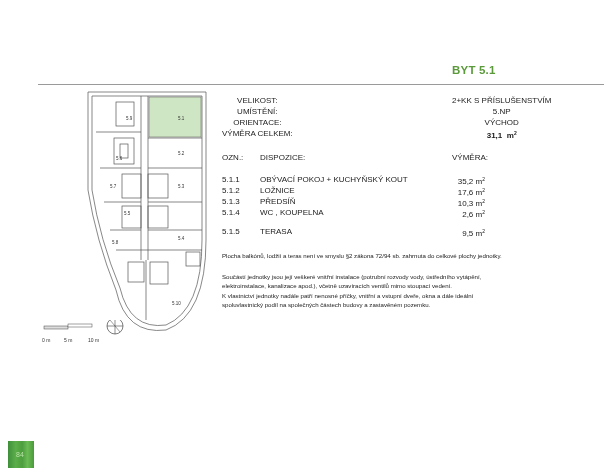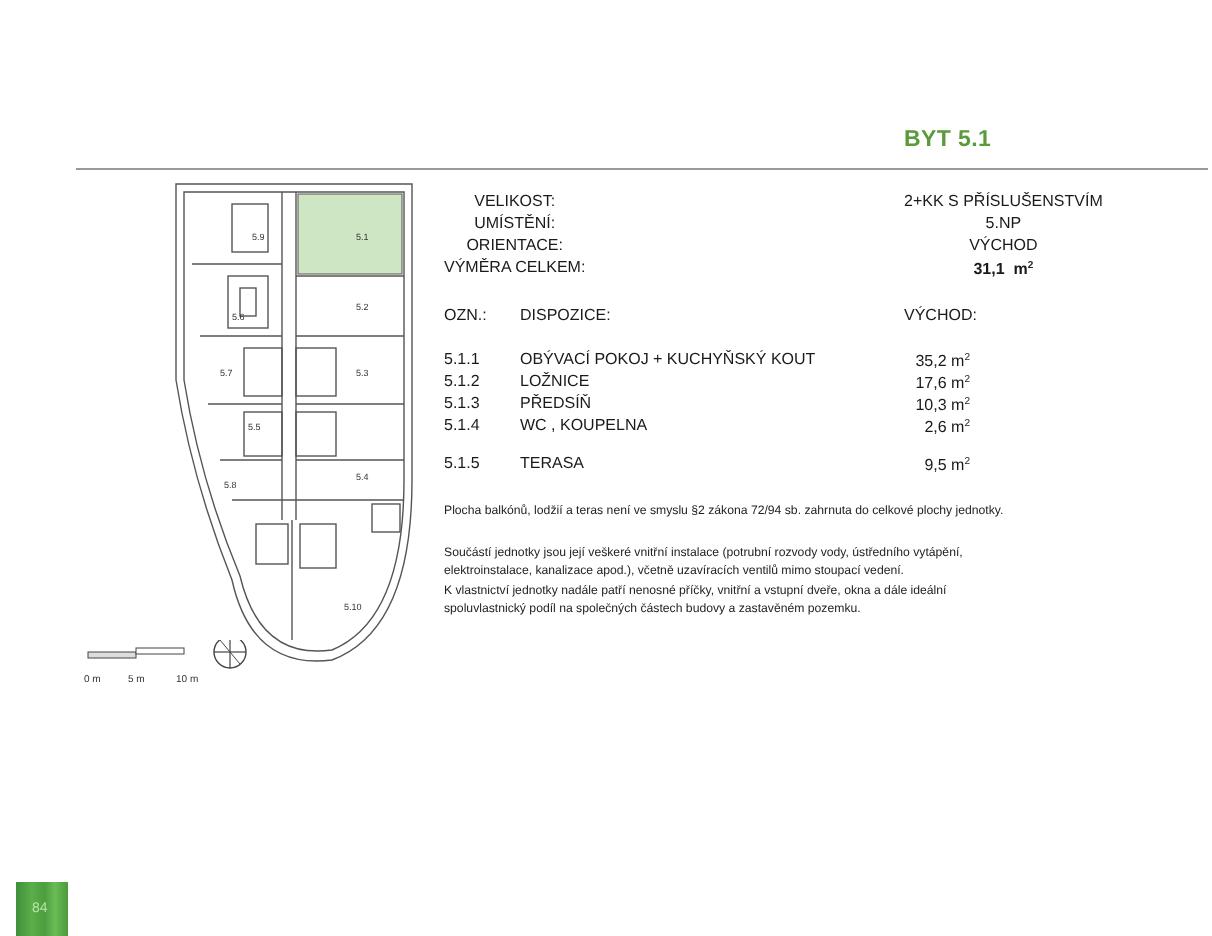--- a/index.html
+++ b/index.html
@@ -112,21 +112,21 @@
   <div class="row">2+KK S PŘÍSLUŠENSTVÍM</div>
   <div class="row">5.NP</div>
   <div class="row">VÝCHOD</div>
   <div class="row bold"><span>31,1</span>&nbsp; <span>m</span><sup>2</sup></div>
 </div>
 
 <div class="room" style="left:222px; top:152px; width:200px;">
   <span class="code">OZN.:</span>
   <span class="name">DISPOZICE:</span>
 </div>
-<div class="val-col" style="top:152px">VÝCHOD:</div>
+<div class="val-col" style="top:152px">VÝMĚRA:</div>
 
 <div class="room" style="left:222px; top:174px;">
   <span class="code">5.1.1</span>
   <span class="name">OBÝVACÍ POKOJ + KUCHYŇSKÝ KOUT</span>
 </div>
 <div class="area" style="top:174px"><span>35,2</span> <span>m</span><sup>2</sup></div>
 
 <div class="room" style="left:222px; top:185px;">
   <span class="code">5.1.2</span>
   <span class="name">LOŽNICE</span>

